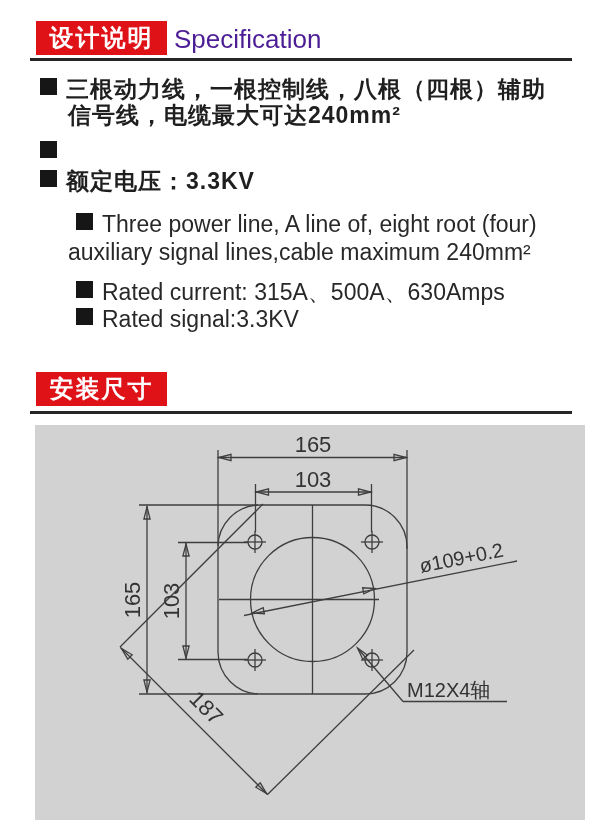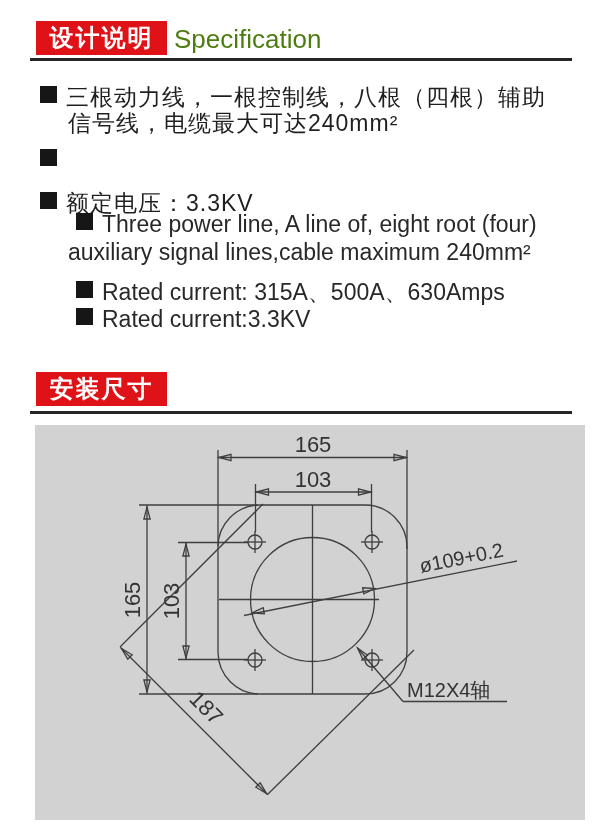--- a/index.html
+++ b/index.html
@@ -9,33 +9,33 @@
     --red:#df1218;--gray:#d2d2d2;--line:#3e3e3e;
   }
   .badge{
     position:absolute;left:36px;width:131px;height:34px;background:var(--red);
     display:flex;align-items:center;justify-content:center;
     color:#fff;font-size:24px;font-weight:700;letter-spacing:2px;
   }
   .b1{top:21px}
   .b2{top:372px}
   .hdr{
-    position:absolute;left:174px;font-size:26px;color:#4d7c0f;font-weight:400;
+    position:absolute;left:174px;font-size:26px;color:#4c1d95;font-weight:400;
   }
   .h1{top:24px}
   .h2{top:375px}
   .rule{position:absolute;left:30px;width:542px;height:3px;background:#262626;}
   .r1{top:58px}
   .r2{top:411px}
   .row{position:absolute;left:40px;width:540px;white-space:nowrap;color:#1f1f1f;}
   .row .sq{
     display:inline-block;width:17px;height:17px;background:#161616;
     margin-right:9px;vertical-align:2px;
   }
-  .cjk{font-size:23px;font-weight:400;letter-spacing:1px;margin-top:8px;}
+  .cjk{font-size:23px;font-weight:700;letter-spacing:1px;}
   .en{font-size:23px;font-weight:400;color:#282828;letter-spacing:0;padding-left:36px;}
   .cont{padding-left:28px;}
   .panel{position:absolute;left:35px;top:425px;width:550px;height:395px;background:var(--gray);}
   .dwg{position:absolute;left:0;top:0;pointer-events:none;}
   .dwg line,.dwg rect,.dwg circle,.dwg path{stroke:var(--line);stroke-width:1.3;fill:none;}
   .dwg use{fill:var(--line);stroke:none;}
   .dwg text{fill:#333;font-family:"Liberation Sans","DejaVu Sans",sans-serif;}
   .dimtxt{font-size:22px;}
   .lbltxt{font-size:20px;}
 </style>
@@ -52,35 +52,35 @@
 
   <div class="row cjk" style="top:74px">
     <span class="sq"></span><span>三根动力线，一根控制线，八根（四根）辅助</span>
   </div>
   <div class="row cjk cont" style="top:100px">
     <span>信号线，电缆最大可达240mm²</span>
   </div>
   <div class="row cjk" style="top:139px">
     <span class="sq"></span>
   </div>
-  <div class="row cjk" style="top:180px">
+  <div class="row cjk" style="top:166px">
     <span class="sq"></span><span>额定电压：3.3KV</span>
   </div>
 
   <div class="row en" style="top:211px">
     <span class="sq"></span><span>Three power line, A line of, eight root (four)</span>
   </div>
   <div class="row en cont" style="top:239px">
     <span>auxiliary signal lines,cable maximum 240mm²</span>
   </div>
   <div class="row en" style="top:277px">
     <span class="sq"></span><span>Rated current: 315A、500A、630Amps</span>
   </div>
   <div class="row en" style="top:306px">
-    <span class="sq"></span><span>Rated current:3.3KV</span>
+    <span class="sq"></span><span>Rated signal:3.3KV</span>
   </div>
 
   <div class="badge b2">
     <span>安装尺寸</span>
   </div>
   <div class="rule r2"></div>
 
   <div class="panel"></div>
 
   <svg class="dwg" width="600" height="825" viewBox="0 0 600 825">

